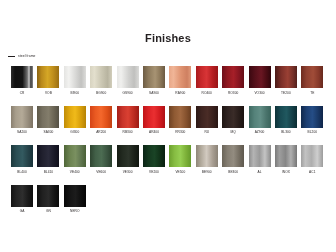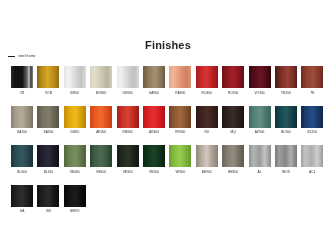--- a/index.html
+++ b/index.html
@@ -16,21 +16,21 @@
     position: relative;
   }
   #sheet {
     position: absolute;
     inset: 0;
     background: #ffffff;
   }
   
   .title {
     position: absolute;
-    top: 39px;
+    top: 32px;
     left: 0;
     width: 336px;
     text-align: center;
     font-size: 11px;
     font-weight: bold;
     letter-spacing: 0.15px;
     color: #231f20;
     line-height: 12px;
   }
   

